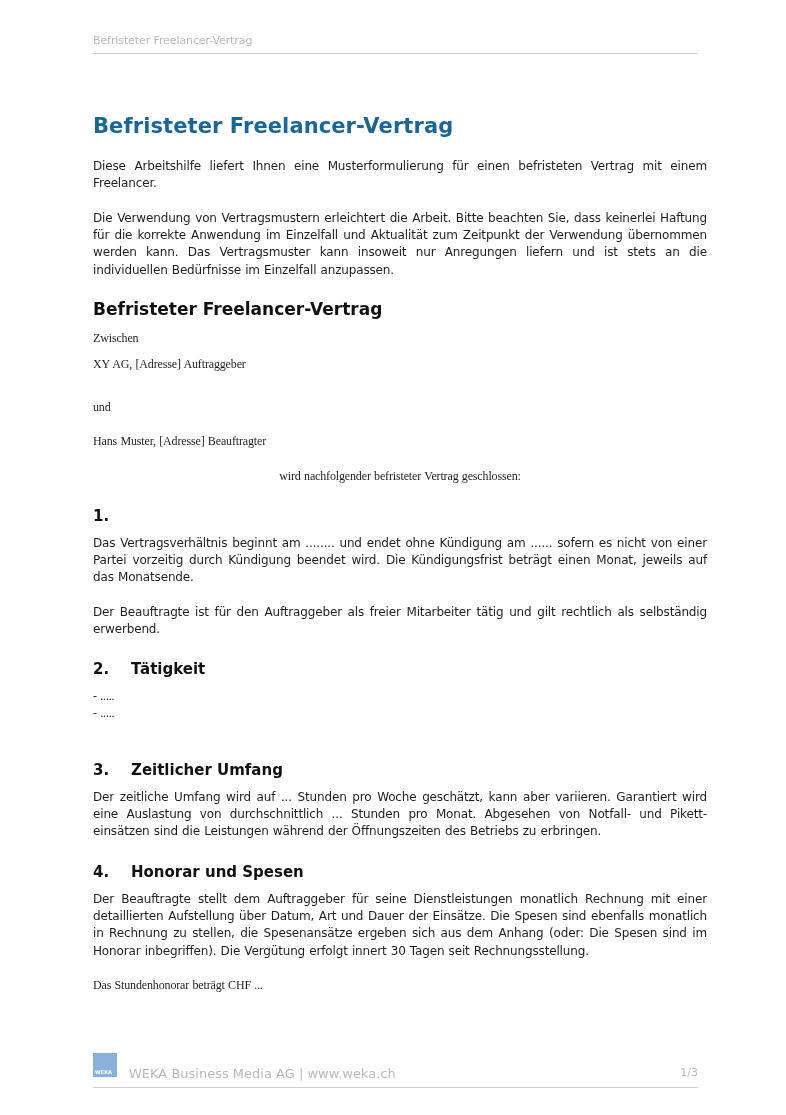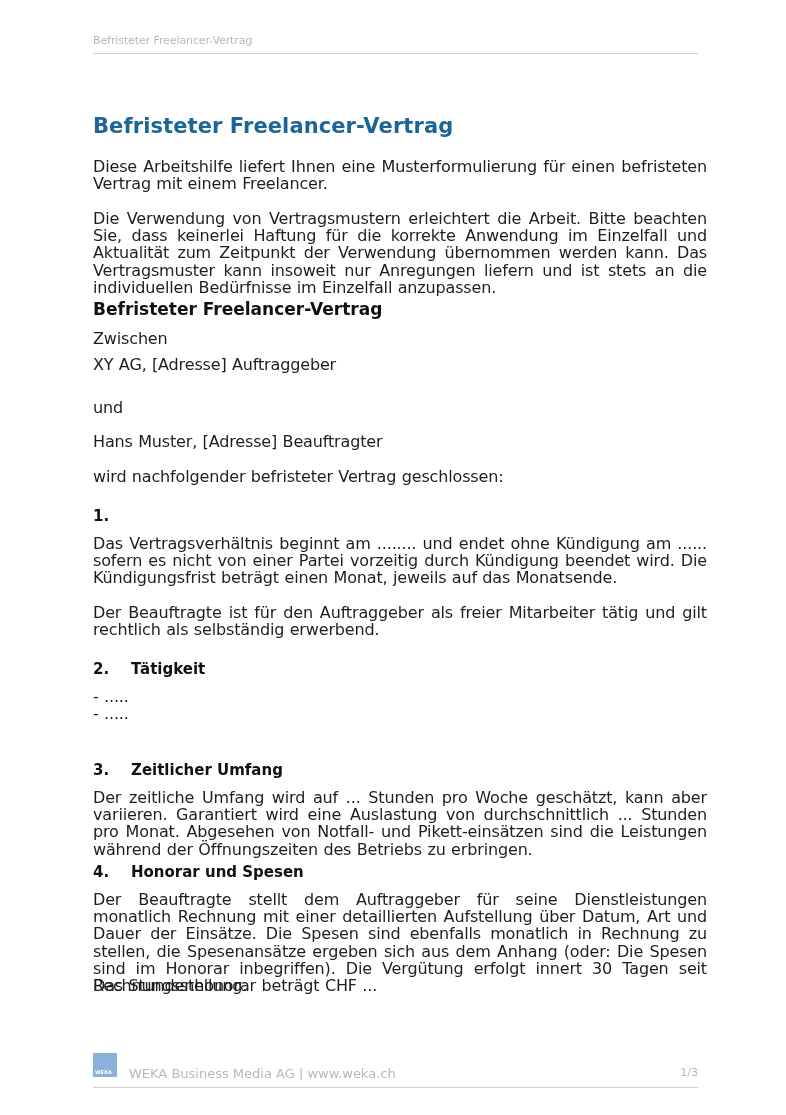--- a/index.html
+++ b/index.html
@@ -41,28 +41,28 @@
       font-weight: bold;
       color: #1b6696;
       letter-spacing: 0.1px;
       white-space: nowrap;
     }
     .para {
       position: absolute;
       left: 93px;
       width: 614px;
       margin: 0;
-      font-size: 16px;
+      font-size: 12px;
       line-height: 17.2px;
       text-align: justify;
       color: #1e1e1e;
       letter-spacing: -0.15px;
       word-spacing: 0.5px;
     }
-    .para.left { text-align: left; }
+    .para.left { text-align: left; font-family: Liberation Serif, serif; }
     .subtitle {
       position: absolute;
       left: 93px;
       top: 299px;
       margin: 0;
       font-size: 17px;
       font-weight: bold;
       color: #111111;
       white-space: nowrap;
     }
@@ -135,21 +135,21 @@
 
 <p class="para" style="top:158px;">Diese Arbeitshilfe liefert Ihnen eine Musterformulierung für einen befristeten Vertrag mit einem Freelancer.</p>
 <p class="para" style="top:210px;">Die Verwendung von Vertragsmustern erleichtert die Arbeit. Bitte beachten Sie, dass keinerlei Haftung für die korrekte Anwendung im Einzelfall und Aktualität zum Zeitpunkt der Verwendung übernommen werden kann. Das Vertragsmuster kann insoweit nur Anregungen liefern und ist stets an die individuellen Bedürfnisse im Einzelfall anzupassen.</p>
 
 <h2 class="subtitle">Befristeter Freelancer-Vertrag</h2>
 
 <p class="para left" style="top:330px;">Zwischen</p>
 <p class="para left" style="top:356px;">XY AG, [Adresse] Auftraggeber</p>
 <p class="para left" style="top:399px;">und</p>
 <p class="para left" style="top:433px;">Hans Muster, [Adresse] Beauftragter</p>
-<p class="para left" style="top:468px;">wird nachfolgender befristeter Vertrag geschlossen:</p>
+<p class="para left" style="top:468px;text-align:center;">wird nachfolgender befristeter Vertrag geschlossen:</p>
 
 <h3 class="section-heading" style="top:507px;">
   <span class="num">1.</span>
 </h3>
 <p class="para" style="top:535px;">Das Vertragsverhältnis beginnt am ........ und endet ohne Kündigung am ...... sofern es nicht von einer Partei vorzeitig durch Kündigung beendet wird. Die Kündigungsfrist beträgt einen Monat, jeweils auf das Monatsende.</p>
 <p class="para" style="top:604px;">Der Beauftragte ist für den Auftraggeber als freier Mitarbeiter tätig und gilt rechtlich als selbständig erwerbend.</p>
 
 <h3 class="section-heading" style="top:660px;">
   <span class="num">2.</span>
   <span>Tätigkeit</span>

